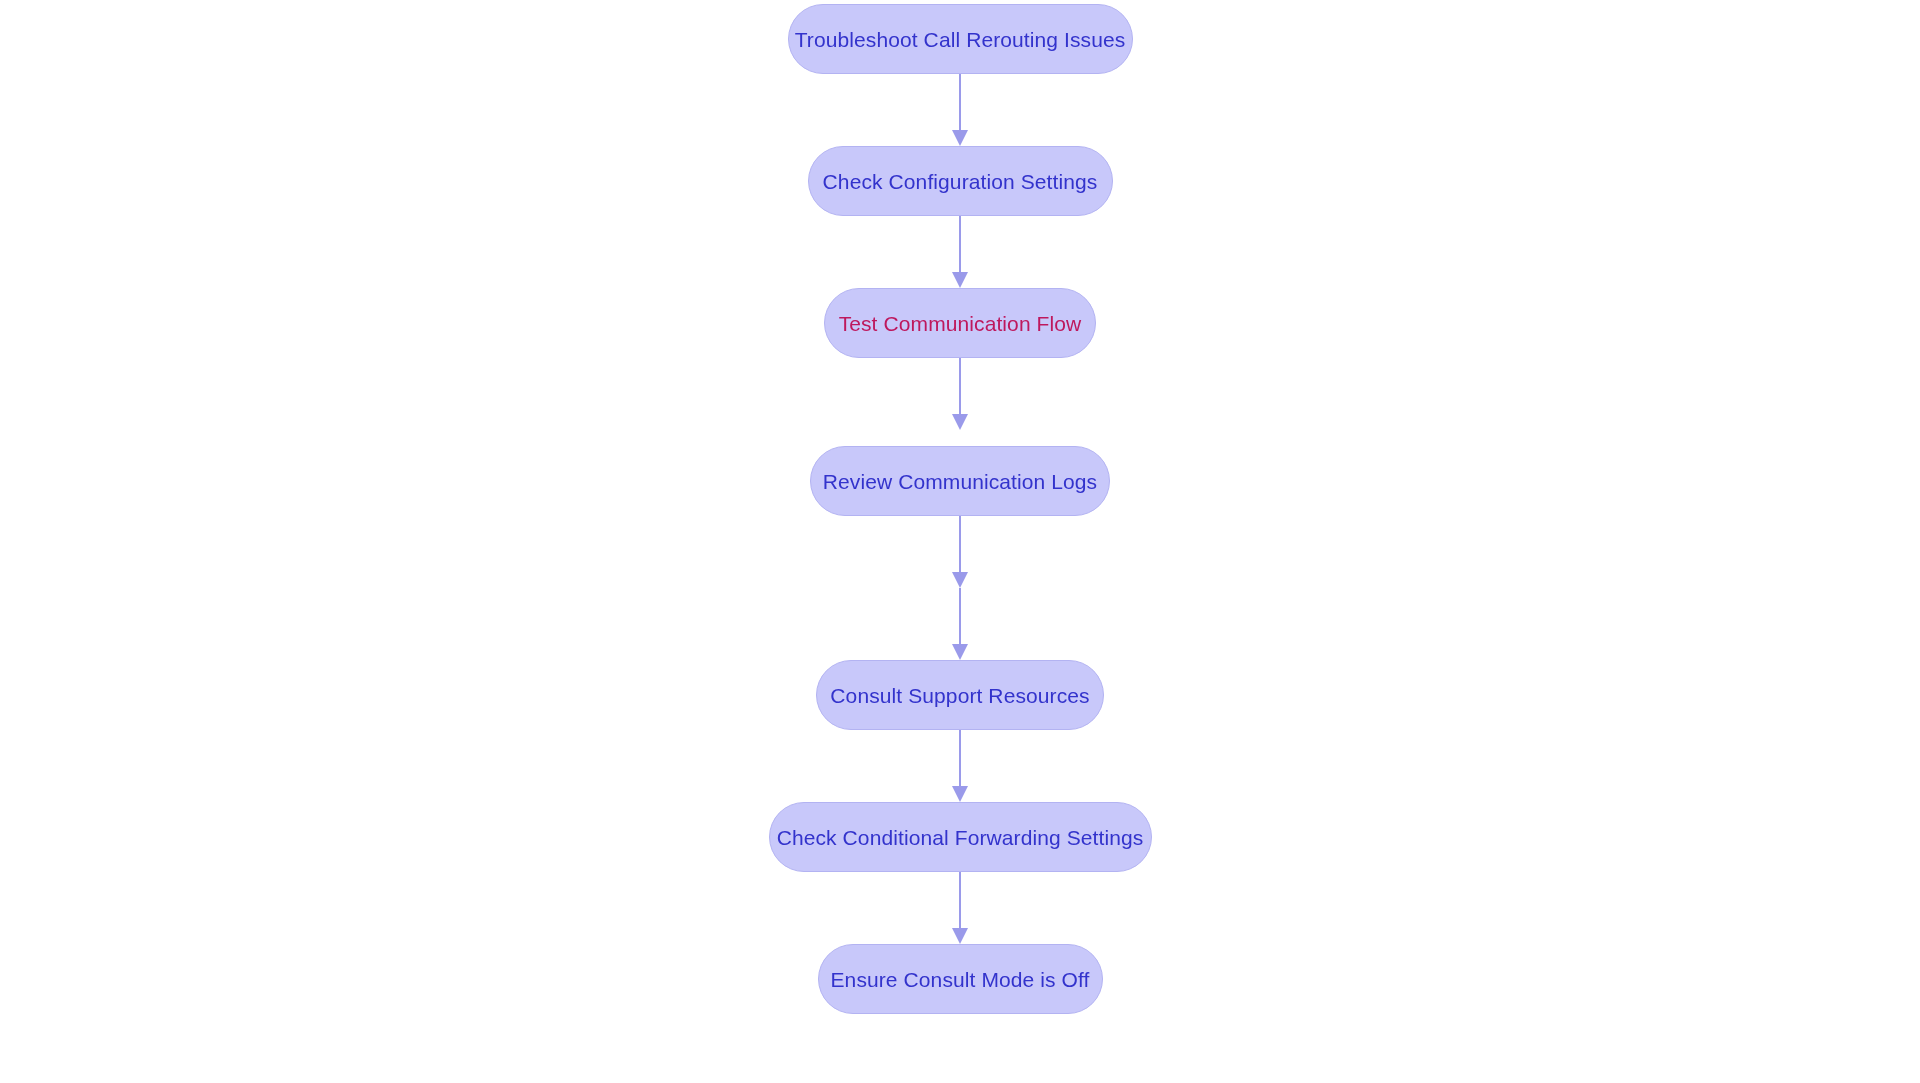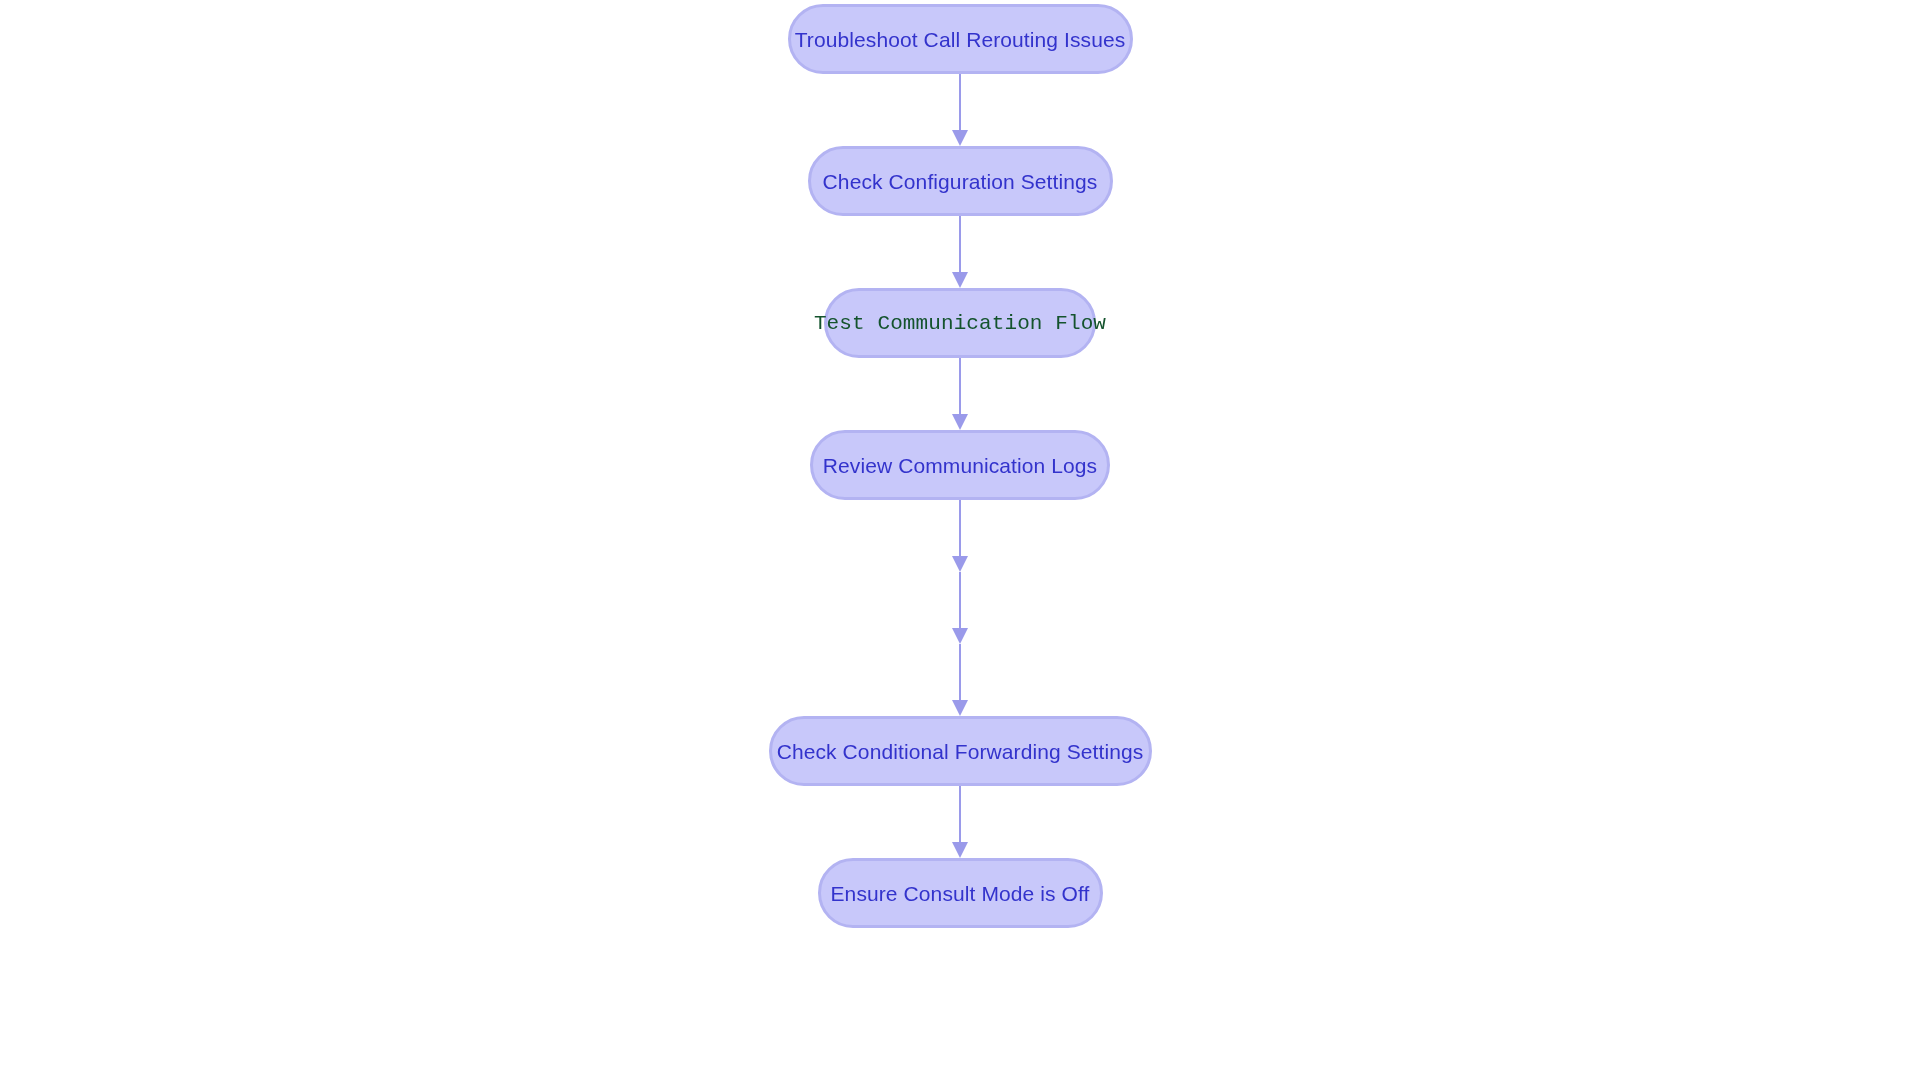--- a/index.html
+++ b/index.html
@@ -33,21 +33,21 @@
   }
 
   
   .flow-node {
     box-sizing: border-box;
     height: 70px;
     display: flex;
     align-items: center;
     justify-content: center;
     background: #c8c8fa;
-    border: 3px solid #4d7c0f;
+    border: 1px solid #4d7c0f;
     border-radius: 35px;
     padding: 8px 26px;
     white-space: nowrap;
   }
 
   .flow-node-label {
     color: #3333cc;
     font-size: 21px;
     font-weight: 400;
     letter-spacing: 0.1px;
@@ -98,36 +98,39 @@
         <div class="conn-head" style="border-top-color: rgb(154, 154, 234);"></div>
       </div>
       <div class="flow-node" style="width: 305px; background: rgb(200, 200, 250); border-color: rgb(179, 179, 242);">
         <span class="flow-node-label" style="color: rgb(51, 51, 204);">Check Configuration Settings</span>
       </div>
       <div class="flow-connector">
         <div class="conn-line" style="background: rgb(154, 154, 234);"></div>
         <div class="conn-head" style="border-top-color: rgb(154, 154, 234);"></div>
       </div>
       <div class="flow-node" style="width: 272px; background: rgb(200, 200, 250); border-color: rgb(179, 179, 242);">
-        <span class="flow-node-label" style="color: #14532d; font-family: Liberation Mono, monospace;">Test Communication Flow</span>
+        <span class="flow-node-label" style="color: #be185d;">Test Communication Flow</span>
       </div>
       <div class="flow-connector">
         <div class="conn-line" style="background: rgb(154, 154, 234);"></div>
         <div class="conn-head" style="border-top-color: rgb(154, 154, 234);"></div>
       </div>
-      <div class="flow-node" style="width: 300px; background: rgb(200, 200, 250); border-color: rgb(179, 179, 242);">
+      <div class="flow-node" style="width: 300px; background: rgb(200, 200, 250); border-color: rgb(179, 179, 242); margin-top: 16px;">
         <span class="flow-node-label" style="color: rgb(51, 51, 204);">Review Communication Logs</span>
       </div>
       <div class="flow-connector">
         <div class="conn-line" style="background: rgb(154, 154, 234);"></div>
         <div class="conn-head" style="border-top-color: rgb(154, 154, 234);"></div>
       </div>
       <div class="flow-connector">
         <div class="conn-line" style="background: rgb(154, 154, 234);"></div>
         <div class="conn-head" style="border-top-color: rgb(154, 154, 234);"></div>
+      </div>
+      <div class="flow-node" style="width: 288px; background: rgb(200, 200, 250); border-color: rgb(179, 179, 242);">
+        <span class="flow-node-label" style="color: rgb(51, 51, 204);">Consult Support Resources</span>
       </div>
       <div class="flow-connector">
         <div class="conn-line" style="background: rgb(154, 154, 234);"></div>
         <div class="conn-head" style="border-top-color: rgb(154, 154, 234);"></div>
       </div>
       <div class="flow-node" style="width: 383px; background: rgb(200, 200, 250); border-color: rgb(179, 179, 242);">
         <span class="flow-node-label" style="color: rgb(51, 51, 204);">Check Conditional Forwarding Settings</span>
       </div>
       <div class="flow-connector">
         <div class="conn-line" style="background: rgb(154, 154, 234);"></div>

